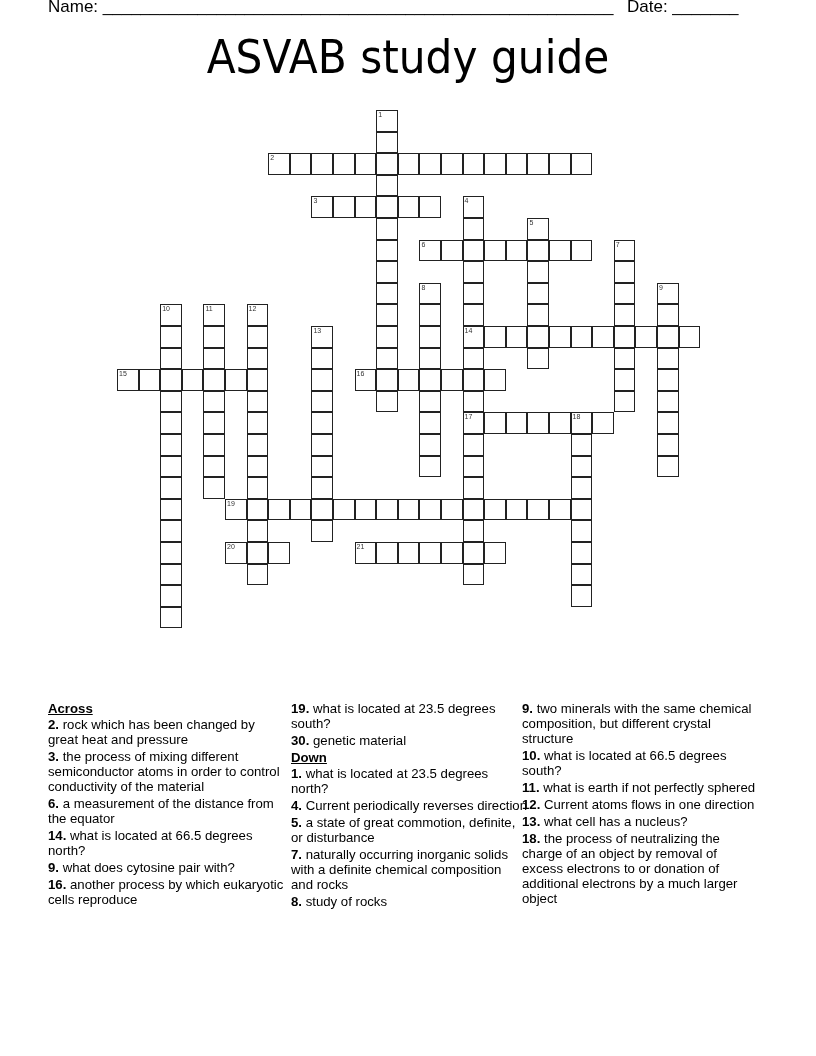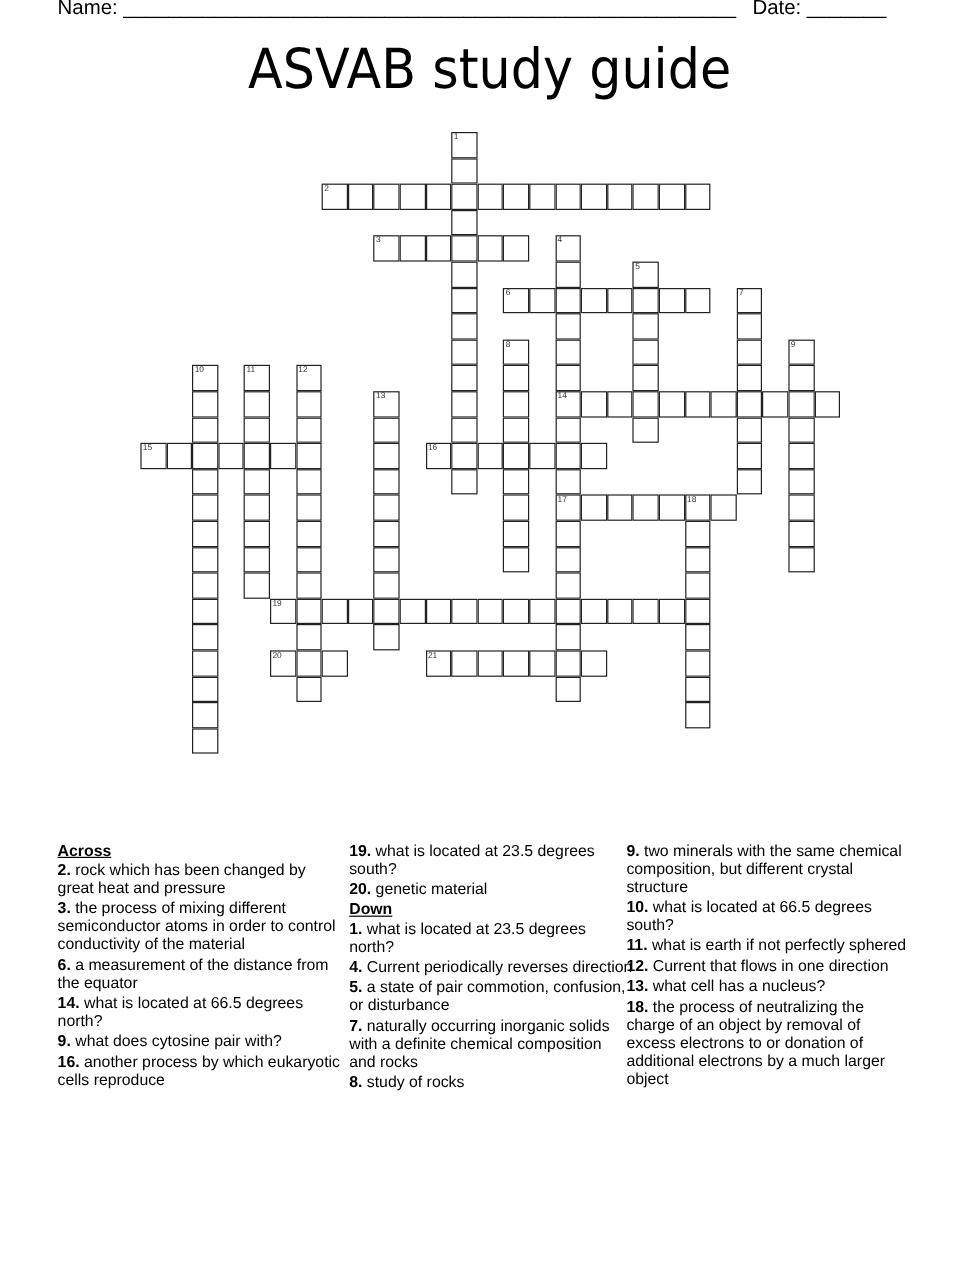--- a/index.html
+++ b/index.html
@@ -285,34 +285,34 @@
       <div class="clue"><b>6.</b><span> a measurement of the distance from the equator</span></div>
       <div class="clue"><b>14.</b><span> what is located at 66.5 degrees north?</span></div>
       <div class="clue"><b>9.</b><span> what does cytosine pair with?</span></div>
       <div class="clue"><b>16.</b><span> another process by which eukaryotic cells reproduce</span></div>
     </div>
 </div>
 
 <div class="clues col2">
   <div id="c2a">
       <div class="clue"><b>19.</b><span> what is located at 23.5 degrees south?</span></div>
-      <div class="clue"><b>20.</b><span> genetic material</span></div>
+      <div class="clue"><b>30.</b><span> genetic material</span></div>
     </div>
   <div class="heading">Down</div>
   <div id="c2d">
       <div class="clue"><b>1.</b><span> what is located at 23.5 degrees north?</span></div>
       <div class="clue"><b>4.</b><span> Current periodically reverses direction</span></div>
-      <div class="clue"><b>5.</b><span> a state of pair commotion, confusion, or disturbance</span></div>
+      <div class="clue"><b>5.</b><span> a state of great commotion, definite, or disturbance</span></div>
       <div class="clue"><b>7.</b><span> naturally occurring inorganic solids with a definite chemical composition and rocks</span></div>
       <div class="clue"><b>8.</b><span> study of rocks</span></div>
     </div>
 </div>
 
 <div class="clues col3">
   <div id="c3">
       <div class="clue"><b>9.</b><span> two minerals with the same chemical composition, but different crystal structure</span></div>
       <div class="clue"><b>10.</b><span> what is located at 66.5 degrees south?</span></div>
       <div class="clue"><b>11.</b><span> what is earth if not perfectly sphered</span></div>
-      <div class="clue"><b>12.</b><span> Current that flows in one direction</span></div>
+      <div class="clue"><b>12.</b><span> Current atoms flows in one direction</span></div>
       <div class="clue"><b>13.</b><span> what cell has a nucleus?</span></div>
       <div class="clue"><b>18.</b><span> the process of neutralizing the charge of an object by removal of excess electrons to or donation of additional electrons by a much larger object</span></div>
     </div>
 </div>
 
 </body></html>

